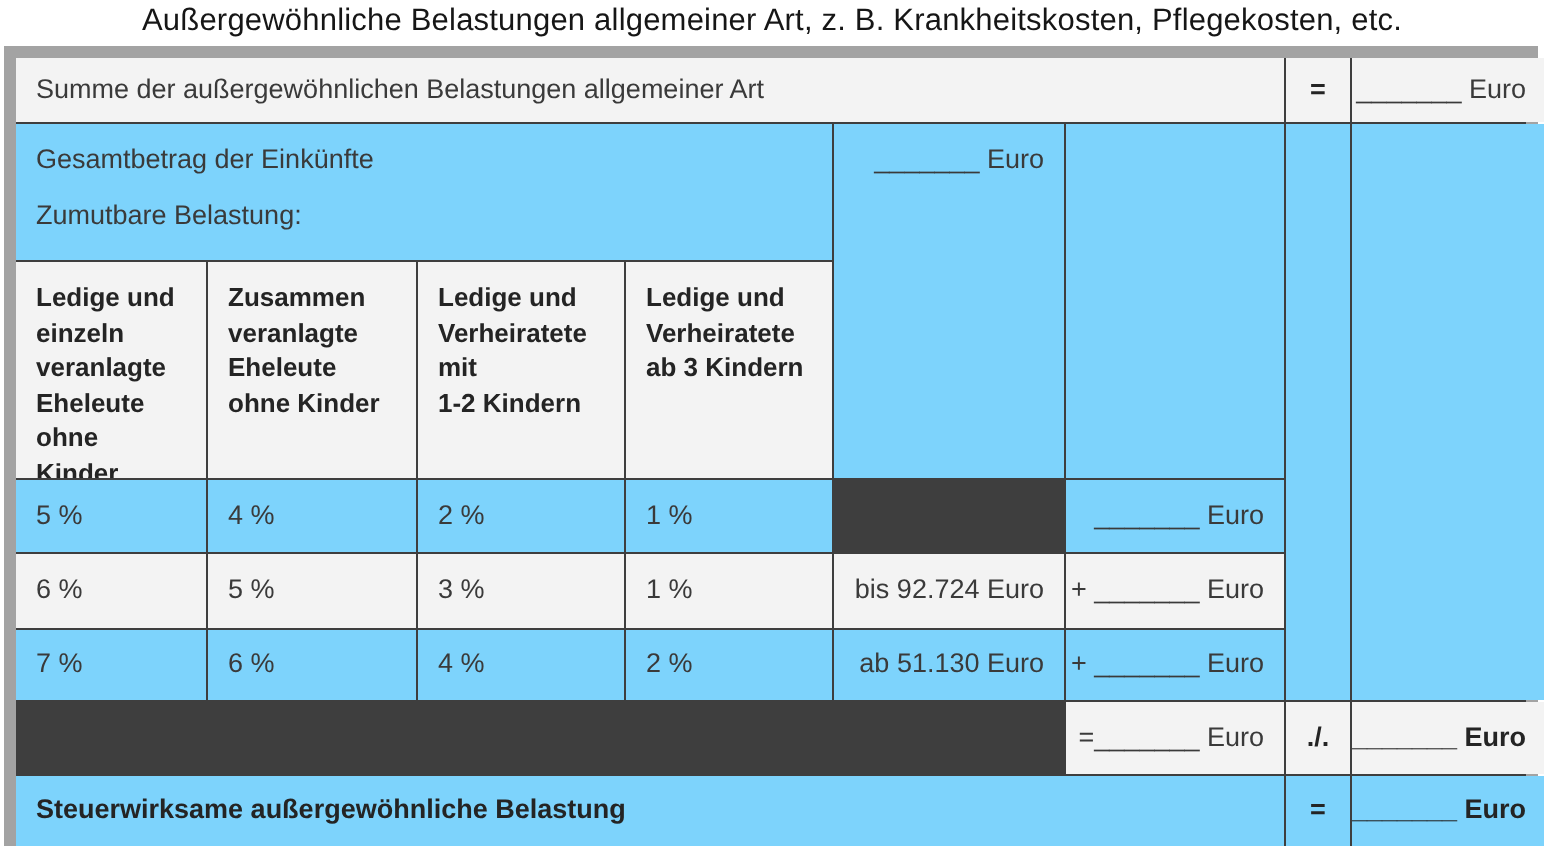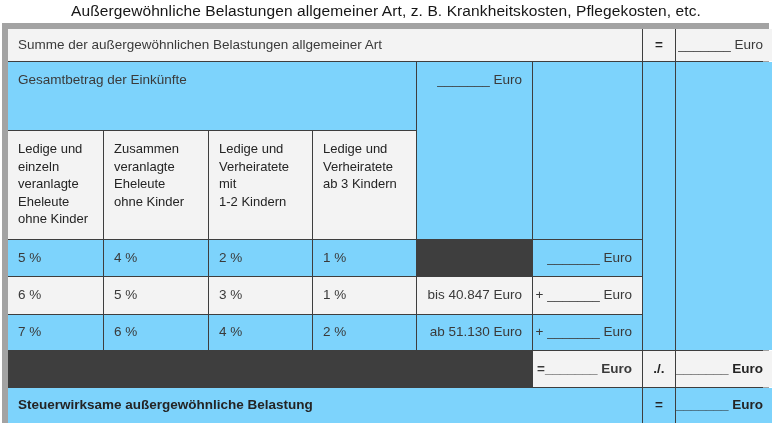--- a/index.html
+++ b/index.html
@@ -37,21 +37,21 @@
     line-height: 1.25;
     white-space: nowrap;
     overflow: hidden;
   }
   .gray   { background: #f3f3f3; }
   .right  { justify-content: flex-end; text-align: right; }
   .center { justify-content: center; text-align: center; }
   .bold   { font-weight: bold; color: #242424; }
   .top    { align-items: flex-start; padding-top: 10px; }
   .header-cell {
-    font-weight: normal;
+    font-weight: bold;
     color: #242424;
     font-size: 13px;
     white-space: pre-line;
     align-items: flex-start;
     padding-top: 9px;
     line-height: 1.35;
   }
   .stacked {
     flex-direction: column;
     align-items: flex-start;
@@ -65,40 +65,41 @@
   .c-income        { grid-column: 1 / 5; grid-row: 2; }
   .c-income-val    { grid-column: 5 / 6; grid-row: 2 / 4; }
   .c-spacer-a      { grid-column: 6 / 7; grid-row: 2 / 4; }
   .c-spacer-b      { grid-column: 7 / 8; grid-row: 2 / 7; }
   .c-spacer-c      { grid-column: 8 / 9; grid-row: 2 / 7; }
   .c-h1 { grid-column: 1; grid-row: 3; }
   .c-h2 { grid-column: 2; grid-row: 3; }
   .c-h3 { grid-column: 3; grid-row: 3; }
   .c-h4 { grid-column: 4; grid-row: 3; }
   .c-total-label  { grid-column: 1 / 6; grid-row: 7; }
-  .c-total-val    { grid-column: 6 / 7; grid-row: 7; font-weight: bold; }
+  .c-total-val    { grid-column: 6 / 7; grid-row: 7; }
   .c-total-op     { grid-column: 7 / 8; grid-row: 7; }
   .c-total-result { grid-column: 8 / 9; grid-row: 7; }
   .c-final-label  { grid-column: 1 / 7; grid-row: 8; }
   .c-final-op     { grid-column: 7 / 8; grid-row: 8; }
   .c-final-result { grid-column: 8 / 9; grid-row: 8; }
 </style>
 </head>
 <body>
 
 <div class="page-title">Außergewöhnliche Belastungen allgemeiner Art, z. B. Krankheitskosten, Pflegekosten, etc.</div>
 
 <div class="worksheet">
 
   <div class="cell gray c-summe-label">Summe der außergewöhnlichen Belastungen allgemeiner Art</div>
   <div class="cell gray center bold c-summe-op">=</div>
   <div class="cell gray right c-summe-val">_______ Euro</div>
 
   <div class="cell stacked c-income">
     <span>Gesamtbetrag der Einkünfte</span>
+    <span>Zumutbare Belastung:</span>
   </div>
   <div class="cell right top c-income-val">_______ Euro</div>
   <div class="cell c-spacer-a"></div>
   <div class="cell c-spacer-b"></div>
   <div class="cell c-spacer-c"></div>
 
   <div class="cell gray header-cell c-h1">Ledige und
 einzeln
 veranlagte
 Eheleute
@@ -118,21 +119,21 @@
   <div class="cell" style="grid-column:1;grid-row:4">5 %</div>
   <div class="cell" style="grid-column:2;grid-row:4">4 %</div>
   <div class="cell" style="grid-column:3;grid-row:4">2 %</div>
   <div class="cell" style="grid-column:4;grid-row:4">1 %</div>
   <div class="cell right" style="grid-column:6;grid-row:4">_______ Euro</div>
 
   <div class="cell gray" style="grid-column:1;grid-row:5">6 %</div>
   <div class="cell gray" style="grid-column:2;grid-row:5">5 %</div>
   <div class="cell gray" style="grid-column:3;grid-row:5">3 %</div>
   <div class="cell gray" style="grid-column:4;grid-row:5">1 %</div>
-  <div class="cell gray right" style="grid-column:5;grid-row:5">bis 40.847 Euro</div>
+  <div class="cell gray right" style="grid-column:5;grid-row:5">bis 92.724 Euro</div>
   <div class="cell gray right" style="grid-column:6;grid-row:5">+ _______ Euro</div>
 
   <div class="cell" style="grid-column:1;grid-row:6">7 %</div>
   <div class="cell" style="grid-column:2;grid-row:6">6 %</div>
   <div class="cell" style="grid-column:3;grid-row:6">4 %</div>
   <div class="cell" style="grid-column:4;grid-row:6">2 %</div>
   <div class="cell right" style="grid-column:5;grid-row:6">ab 51.130 Euro</div>
   <div class="cell right" style="grid-column:6;grid-row:6">+ _______ Euro</div>
 
   <div class="cell gray right c-total-val">=_______ Euro</div>

